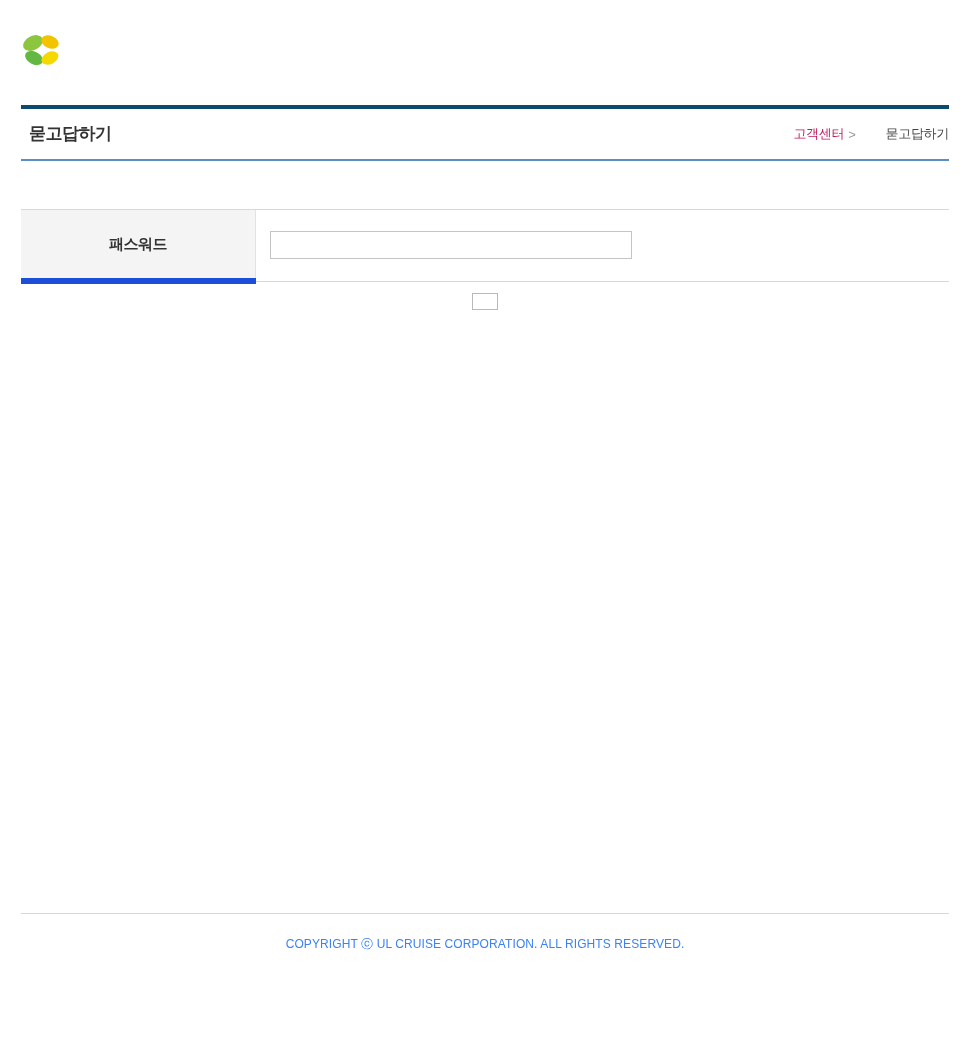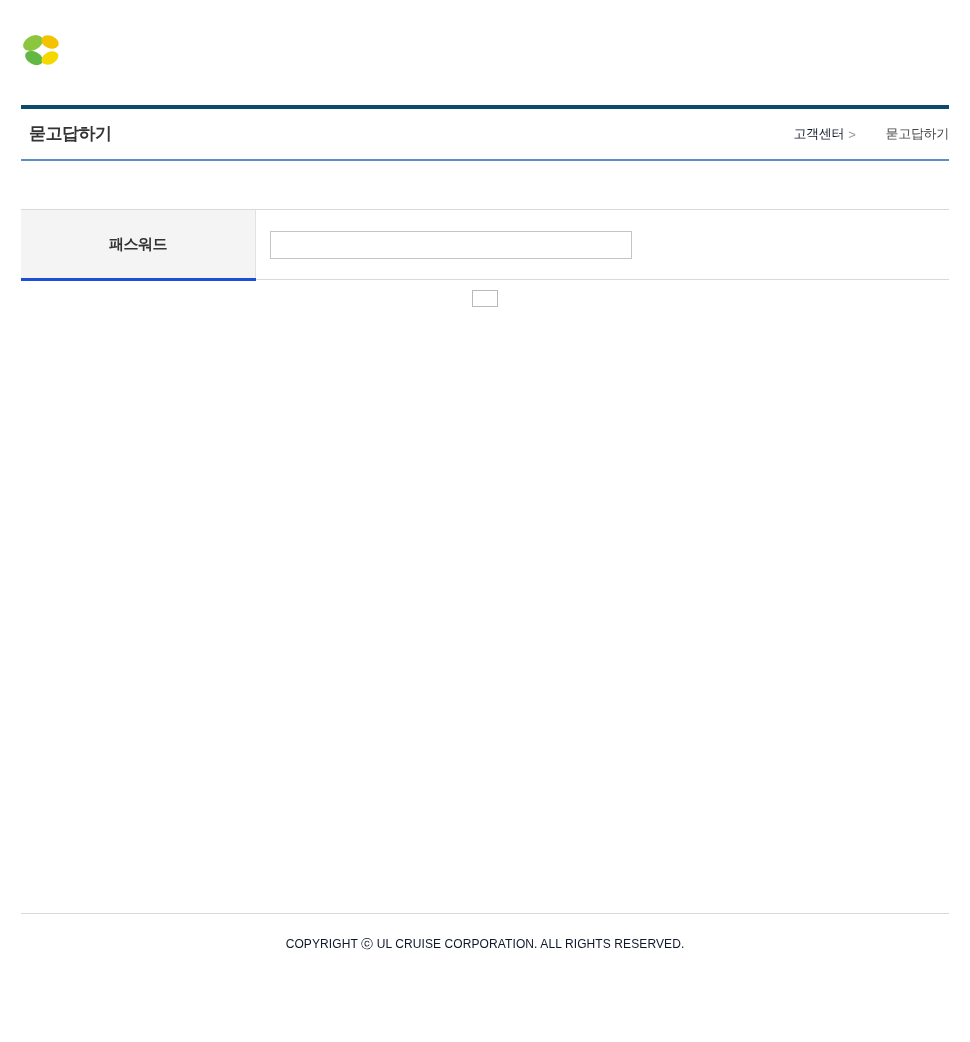--- a/index.html
+++ b/index.html
@@ -73,21 +73,21 @@
     right: 0px;
     top: 16px;
     font-size: 13px;
     color: #666666;
     letter-spacing: -0.3px;
     display: flex;
     align-items: center;
     gap: 0px;
   }
   .breadcrumb .crumb {
-    color: #0f172a;
+    color: #be185d;
   }
   .breadcrumb .sep {
     margin: 0 4px 0 4px;
     color: #999999;
   }
   .breadcrumb .crumb-current {
     color: #444444;
     margin-left: 26px;
   }
 
@@ -103,21 +103,21 @@
   .form-table {
     width: 100%;
     border-collapse: collapse;
     table-layout: fixed;
     border-bottom: 1px solid #d9d9d9;
   }
   .form-table th {
     width: 232px;
     background: #f4f4f4;
     border-right: 1px solid #e2e2e2;
-    border-bottom: 3px solid #1d4ed8;
+    border-bottom: 6px solid #1d4ed8;
     height: 66px;
     font-size: 15px;
     font-weight: bold;
     color: #333333;
     letter-spacing: -0.5px;
     text-align: center;
     vertical-align: middle;
   }
   .form-table td {
     border-bottom: 1px solid #d9d9d9;
@@ -159,21 +159,21 @@
   .footer {
     position: absolute;
     left: 21px;
     right: 21px;
     top: 913px;
     border-top: 1px solid #d9d9d9;
   }
   .copyright {
     text-align: center;
     font-size: 12px;
-    color: #0f172a;
+    color: #3b82f6;
     padding-top: 22px;
     letter-spacing: 0.1px;
   }
 </style>
 </head>
 <body>
 
 <div class="header">
   <a class="logo-wrap" href="#">
     <span class="logo-mark">

